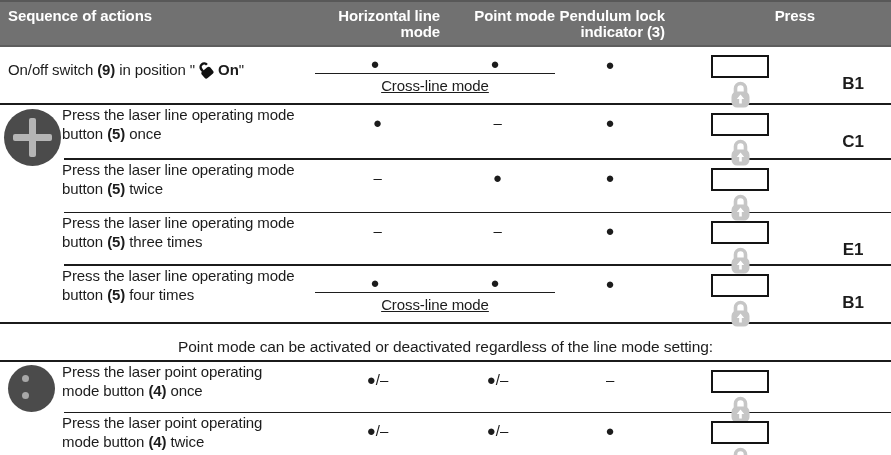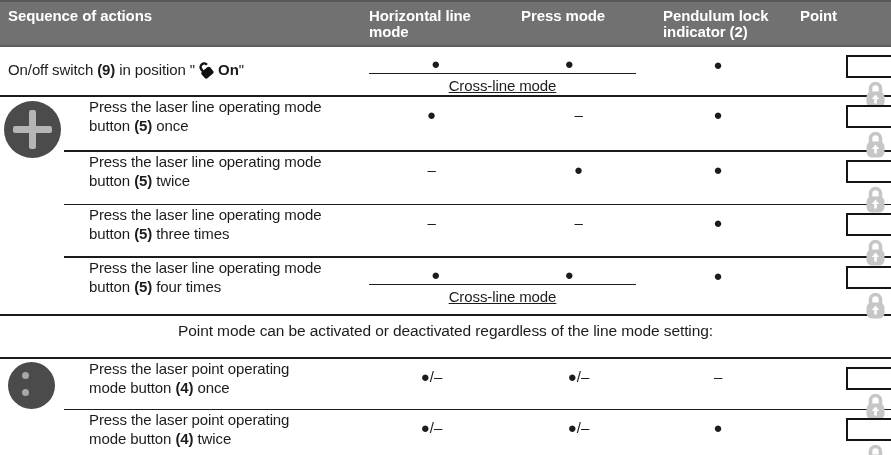--- a/index.html
+++ b/index.html
@@ -1,76 +1,76 @@
 <!DOCTYPE html>
 <html><head>
 <meta charset="utf-8">
 <style>
   html,body{margin:0;padding:0;background:#fff;}
   .page{
     width:891px;height:455px;background:#fff;overflow:hidden;position:relative;
     font-family:"Liberation Sans","DejaVu Sans",sans-serif;color:#1c1c1c;
     letter-spacing:-0.1px;
   }
-  .grid{display:grid;grid-template-columns:62px 253px 125px 115px 110px 150px 76px;gap:27px;}
+  .grid{display:grid;grid-template-columns:62px 253px 125px 115px 110px 150px 76px;}
   .cell{box-sizing:border-box;overflow:visible;}
 
   
   .hdr{
     background:#717171;color:#fff;font-weight:bold;height:47px;box-sizing:border-box;
     border-top:2px solid #585858;border-bottom:2px solid #5e5e5e;
     font-size:15px;line-height:16px;
   }
-  .hdr .cell{padding-top:6px;text-align:left;}
+  .hdr .cell{padding-top:6px;text-align:right;}
   .hdr .c-seq{grid-column:1/3;text-align:left;padding-left:8px;}
 
   
   .row{position:relative;}
   .c-action{font-size:15px;line-height:19px;}
   .r0 .c-action{grid-column:1/3;padding-left:8px;padding-top:13px;}
   .mode{text-align:center;font-size:15px;padding-top:10px;line-height:15px;}
   .c-hv{grid-column:3/5;}
   .bullets{display:flex;padding-top:10px;padding-bottom:3px;border-bottom:1.5px solid #1e1e1e;}
   .bullets span{flex:1;text-align:center;font-size:15px;line-height:13px;}
   .cl-label{text-align:center;font-size:15px;padding-top:3px;text-decoration:underline;}
   .c-fig{text-align:center;font-weight:bold;font-size:17px;padding-top:19px;margin-top:8px;}
   .ind-box{width:54px;height:19px;border:2px solid #141414;background:#fff;margin:8px auto 0;}
   .lock{display:block;margin:1px auto 0;}
 
   
   .sep{height:2px;background:#1b1b1b;}
   .sep-indent{height:1.5px;background:#1b1b1b;margin-left:64px;}
 
-  .note-row{height:41px;line-height:30px;text-align:center;font-size:15.5px;}
+  .note-row{height:28px;line-height:30px;text-align:center;font-size:15.5px;margin-top:8px;}
 
   
   .plus-circle{width:57px;height:57px;border-radius:50%;background:#4b4b4b;position:relative;margin:4px 0 0 4px;}
   .plus-circle::before{content:"";position:absolute;left:9px;top:25px;width:39px;height:7px;background:#b5b5b5;border-radius:2px;}
   .plus-circle::after{content:"";position:absolute;left:25px;top:9px;width:7px;height:39px;background:#b5b5b5;border-radius:2px;}
   .dots-circle{width:47px;height:47px;border-radius:50%;background:#4b4b4b;position:relative;margin:3px 0 0 8px;}
   .dots-circle::before{content:"";position:absolute;left:14px;top:10px;width:7px;height:7px;border-radius:50%;background:#a8a8a8;}
   .dots-circle::after{content:"";position:absolute;left:14px;top:27px;width:7px;height:7px;border-radius:50%;background:#a8a8a8;}
 
   .unlock{display:inline-block;vertical-align:-4px;margin:0 2px 0 1px;}
   b{font-weight:bold;}
 </style>
 </head>
 <body>
 
 <div class="page">
 
   <div class="grid hdr">
     <div class="cell c-seq">Sequence of actions</div>
     <div class="cell">Horizontal line mode</div>
-    <div class="cell">Press mode</div>
-    <div class="cell">Pendulum lock indicator (2)</div>
-    <div class="cell">Point</div>
-  </div>
-
-  <div class="grid row r0" style="height:48px">
+    <div class="cell">Point mode</div>
+    <div class="cell">Pendulum lock indicator (3)</div>
+    <div class="cell">Press</div>
+  </div>
+
+  <div class="grid row r0" style="height:56px">
     <div class="cell c-action">
       <span>On/off switch </span><b>(9)</b><span> in position "</span><svg class="unlock" width="20" height="19" viewBox="0 0 20 19">
           <g transform="rotate(-40 10 11)">
             <rect x="4.5" y="9" width="11" height="8.5" rx="2.2" fill="#111"></rect>
             <path d="M7.5 9.5 V6.8 a3.6 3.6 0 0 1 7.2 0" fill="none" stroke="#111" stroke-width="2.4"></path>
           </g>
         </svg><b>On</b><span>"</span>
     </div>
     <div class="cell c-hv">
       <div class="bullets">

